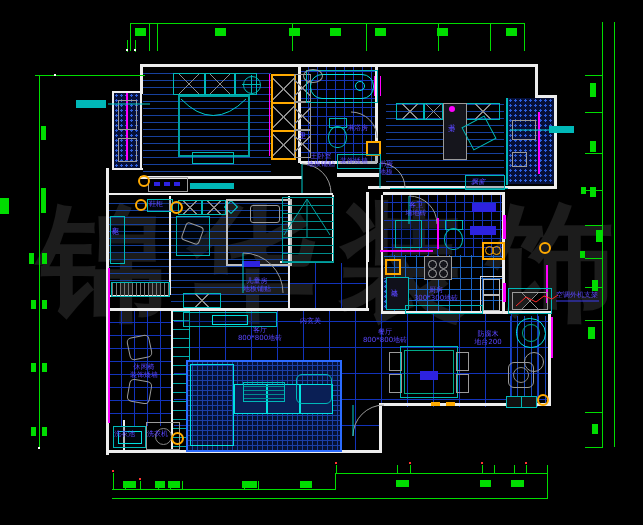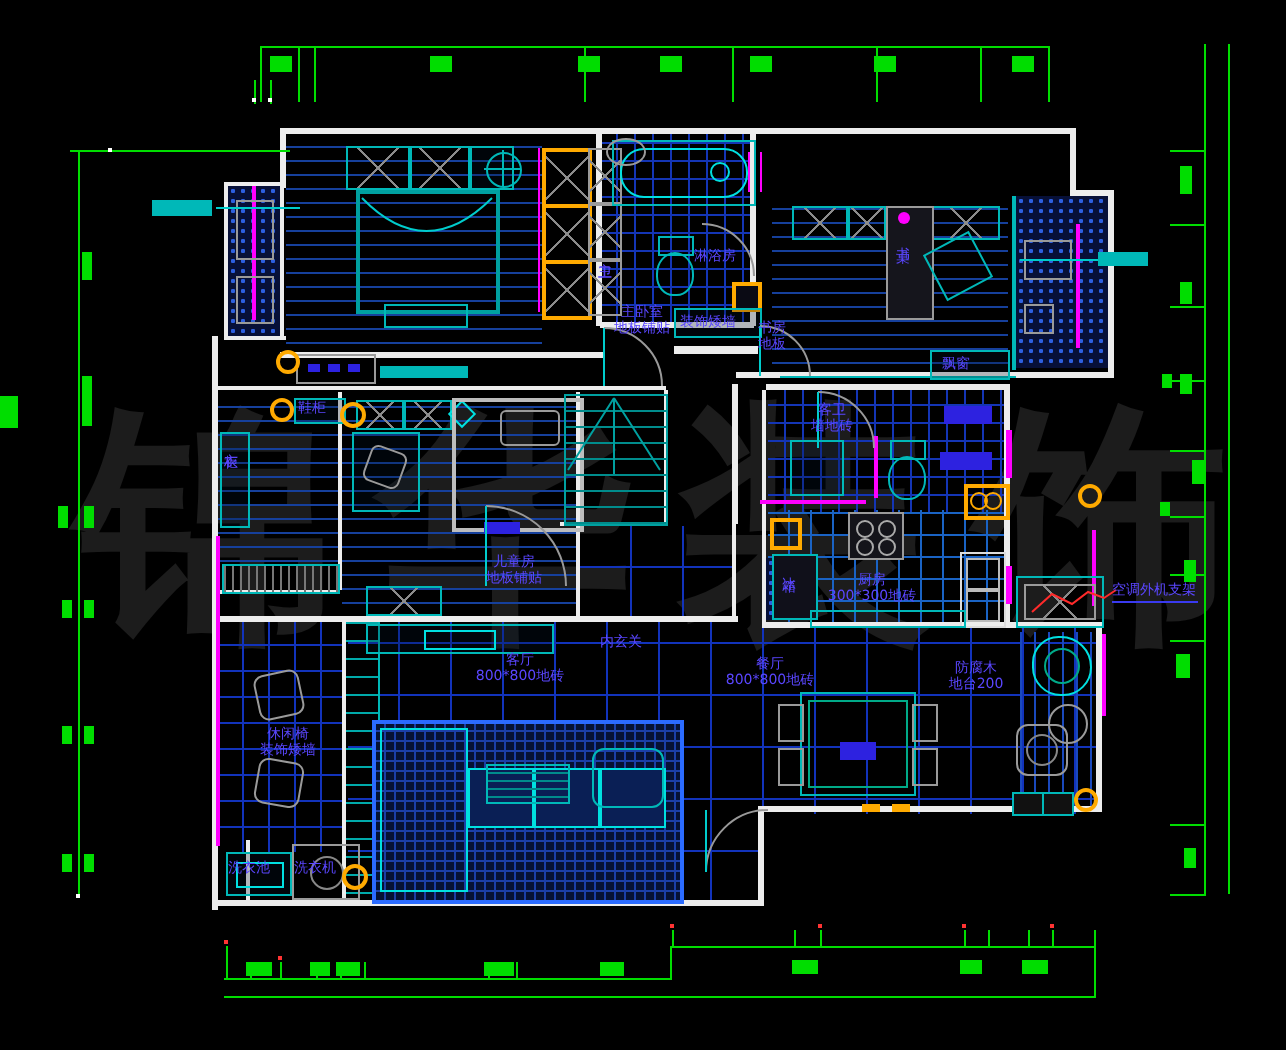--- a/index.html
+++ b/index.html
@@ -390,21 +390,21 @@
   <div class="a lbl" style="left:149px;top:200px;">鞋柜</div>
   <div class="a lbl" style="left:232px;top:277px;width:50px;">
     <div>儿童房</div>
       <div>地板铺贴</div>
   </div>
   <div class="a lbl" style="left:372px;top:160px;width:28px;">
     <div>书房</div>
       <div>地板</div>
   </div>
   <div class="a lbl vlbl" style="left:447px;top:118px;">书桌</div>
-  <div class="a lbl" style="left:471px;top:178px;">飘窗</div>
+  <div class="a lbl" style="left:471px;top:178px;font-style:italic;">飘窗</div>
   <div class="a lbl" style="left:340px;top:157px;">装饰矮墙</div>
   <div class="a lbl" style="left:300px;top:317px;">内玄关</div>
   <div class="a lbl" style="left:230px;top:326px;width:60px;">
     <div>客厅</div>
       <div>800*800地砖</div>
   </div>
   <div class="a lbl" style="left:355px;top:328px;width:60px;">
     <div>餐厅</div>
       <div>800*800地砖</div>
   </div>

